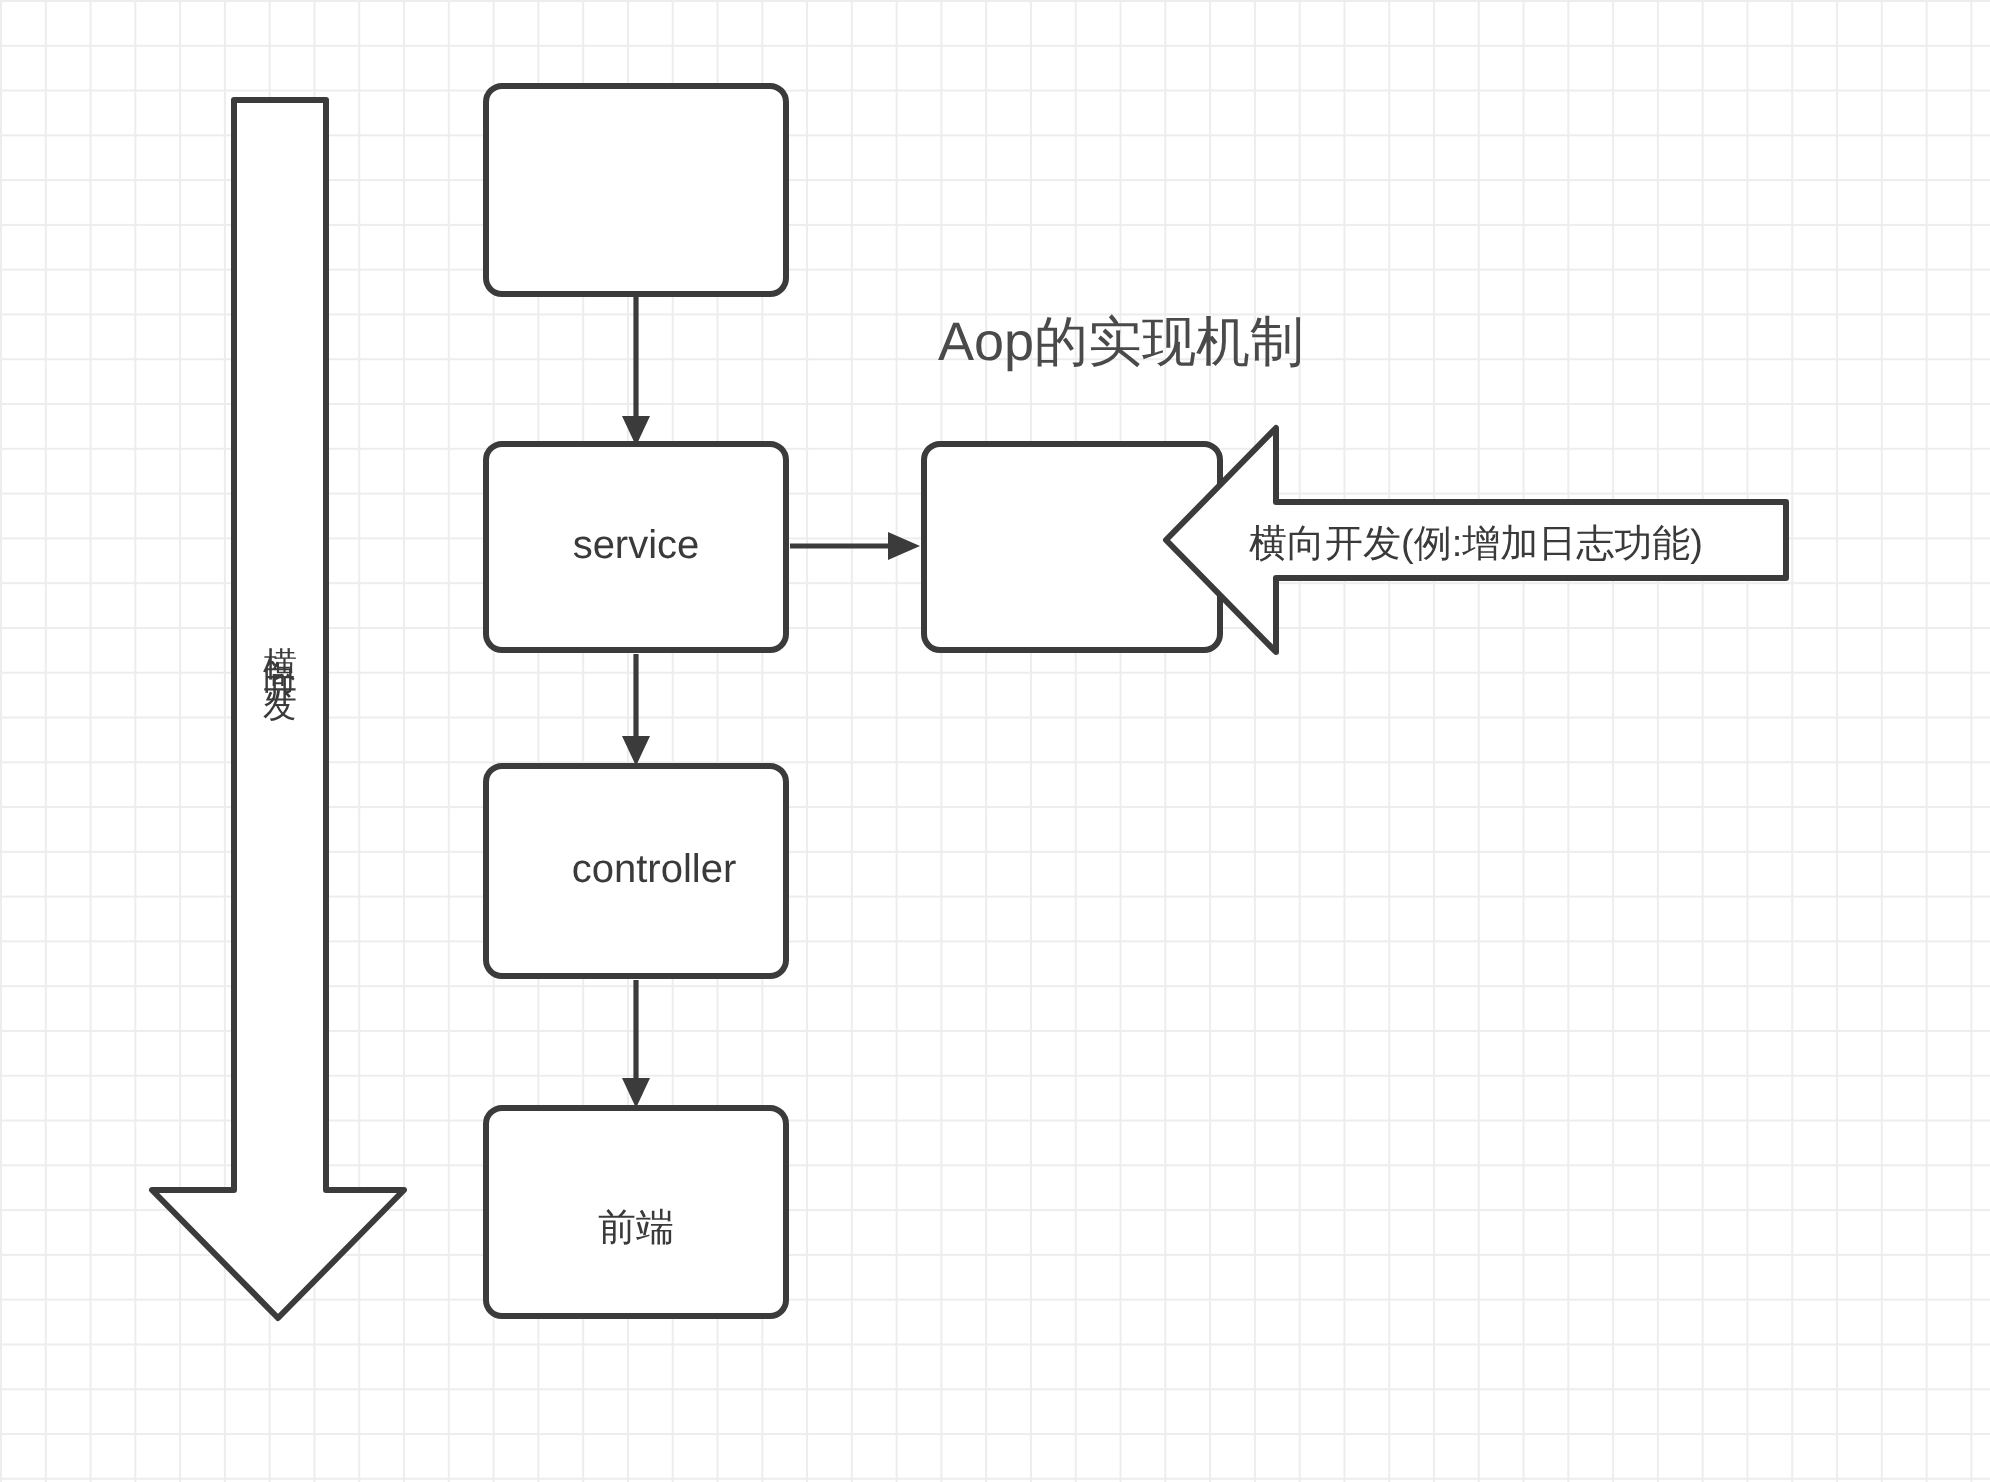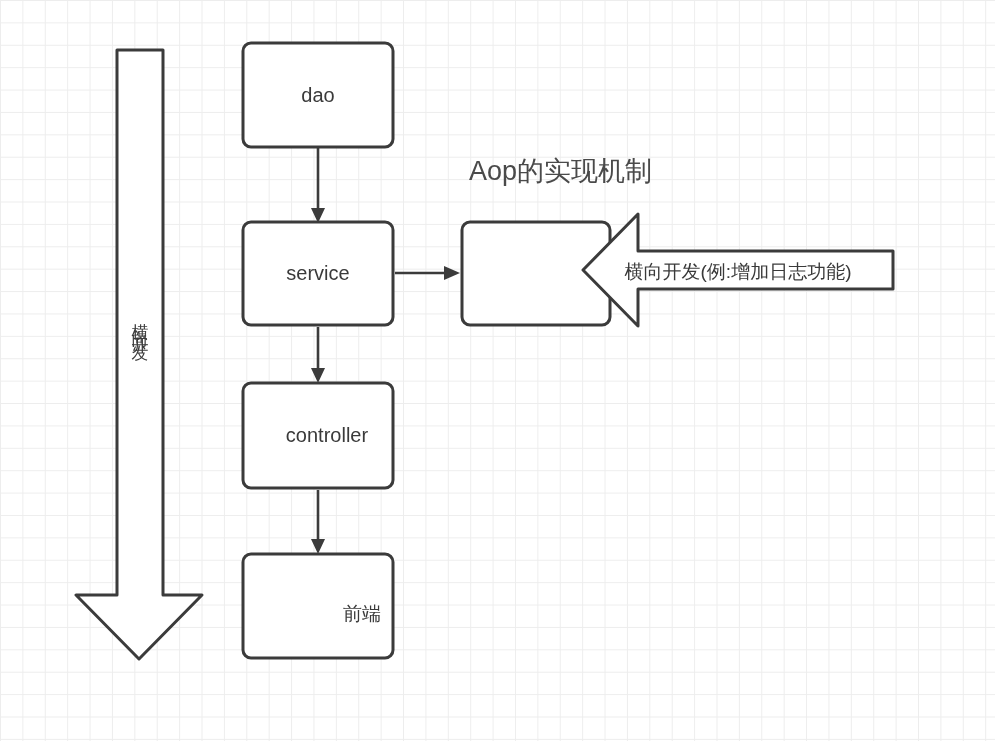--- a/index.html
+++ b/index.html
@@ -57,20 +57,19 @@
 
     <rect class="shape" x="462" y="222" width="148" height="103" rx="8"></rect>
 
     <path class="shape" d="M583,270 L638,214 L638,251 L893,251 L893,289 L638,289 L638,326 Z"></path>
   </svg>
 
   <div class="title" style="left:469px;top:153px;">Aop的实现机制</div>
 
   <div class="label vlabel" style="left:117px;top:265px;width:46px;height:118px;">横向开发</div>
 
-  <div class="label" style="left:243px;top:43px;width:150px;height:104px;">dao</div>
   <div class="label" style="left:243px;top:222px;width:150px;height:103px;">service</div>
   <div class="label" style="left:243px;top:383px;width:168px;height:105px;">controller</div>
-  <div class="label" style="left:243px;top:554px;width:150px;height:120px;font-size:19px;padding-left:44px;">前端</div>
+  <div class="label" style="left:243px;top:554px;width:150px;height:120px;font-size:19px;">前端</div>
 
   <div class="label callout-text" style="left:602px;top:252px;width:272px;height:40px;">横向开发(例:增加日志功能)</div>
 
 </div>
 
 </body></html>

